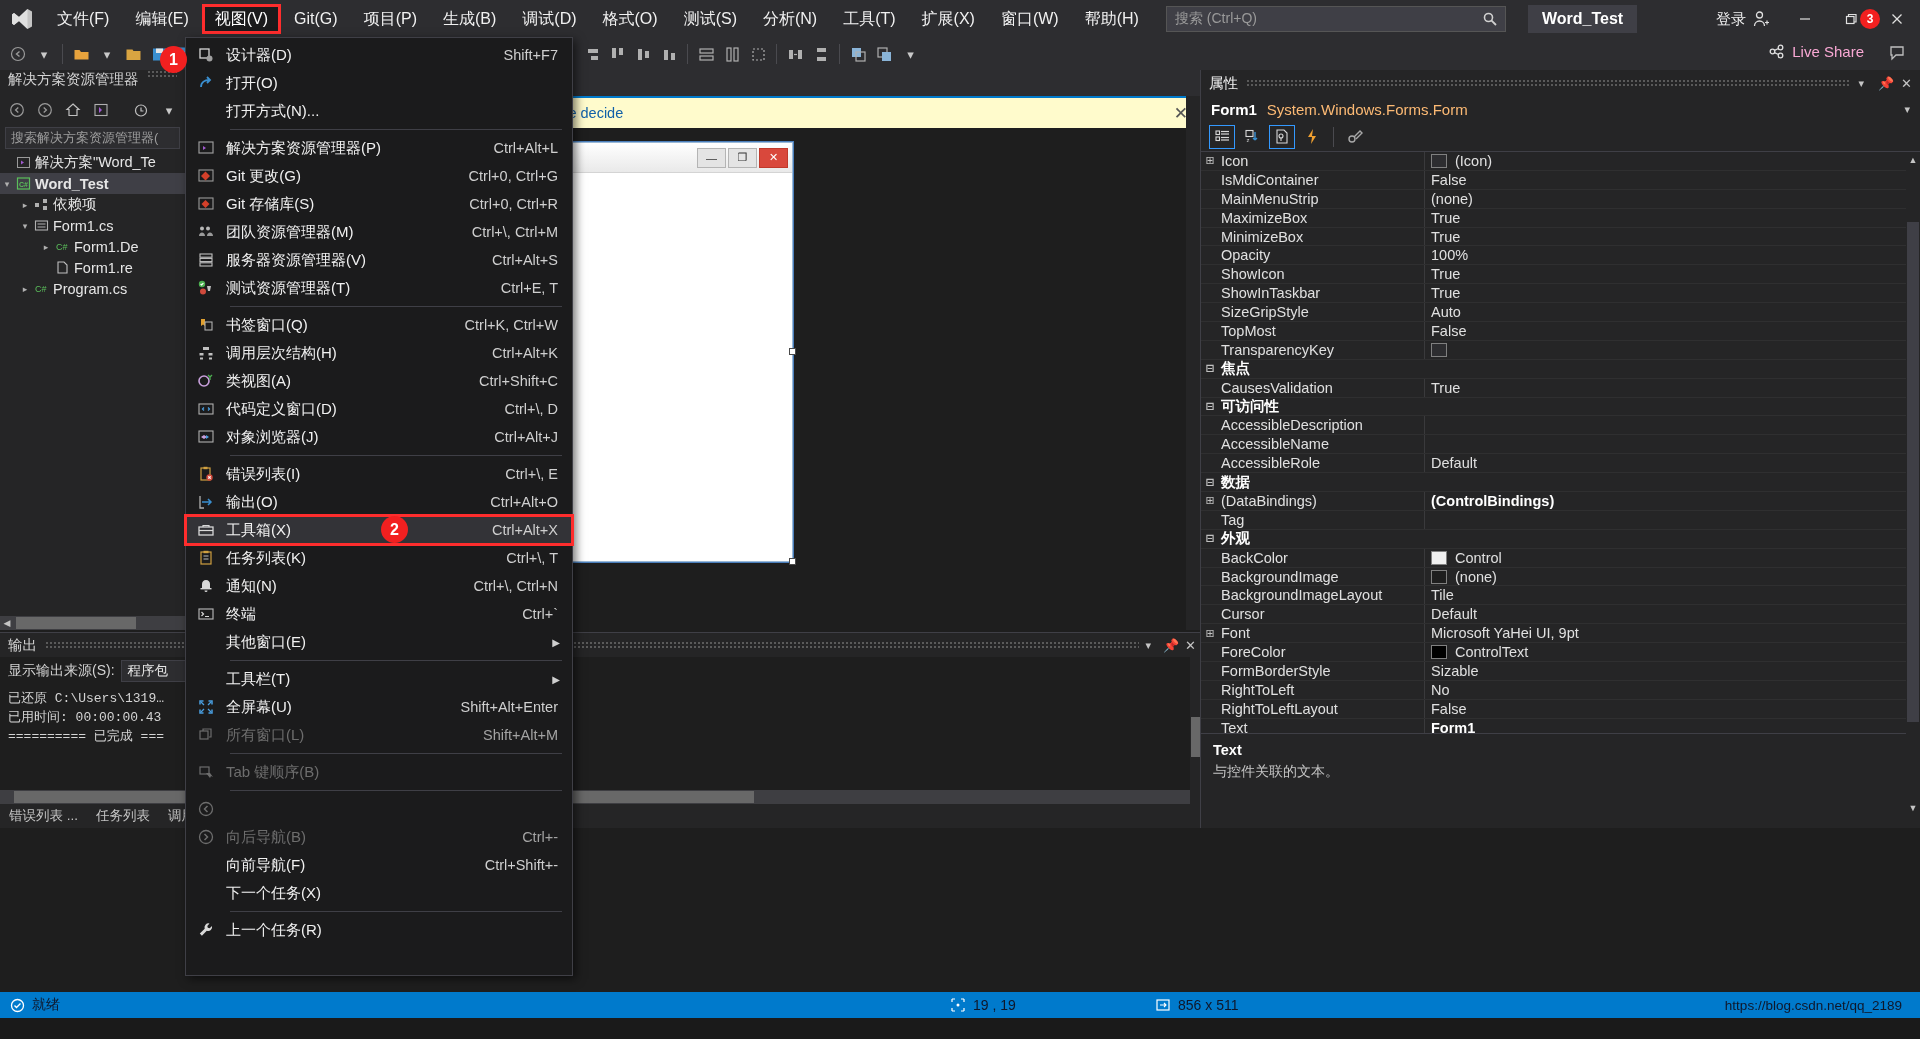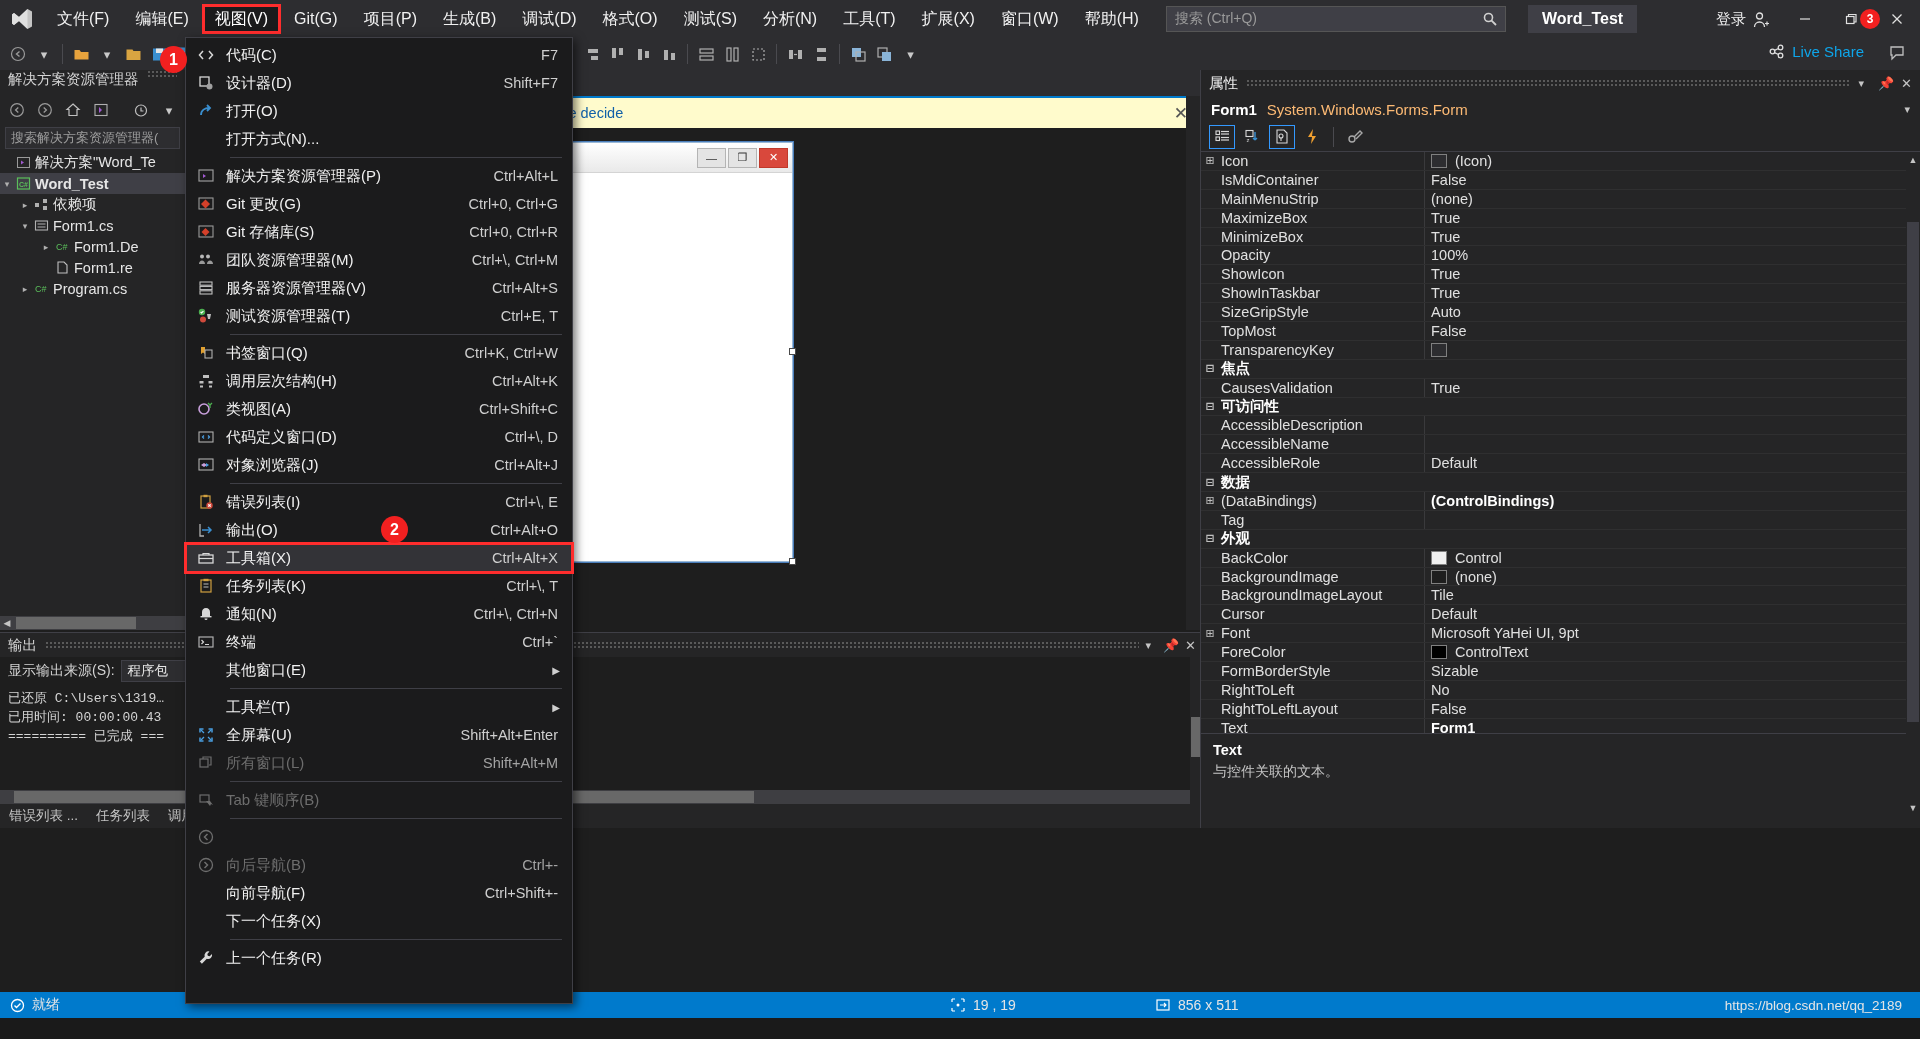--- a/index.html
+++ b/index.html
@@ -30,34 +30,34 @@
     margin-left: 14px; width: 340px; height: 26px; background: #3f3f46;
     border: 1px solid #555; display: flex; align-items: center; padding: 0 8px;
     font-size: 14px; color: #9a9a9a; position: relative;
   }
   .search-box .mag { position: absolute; right: 7px; top: 4px; }
   .proj-chip {
     margin-left: 22px; background: #3f3f46; color: #ffffff; font-size: 16px; font-weight: bold;
     padding: 5px 14px;
   }
   .tb-right { margin-left: auto; display: flex; align-items: center; height: 38px; }
-  .signin { font-size: 15px; color: #f1f1f1; display: flex; align-items: flex-end; gap: 6px; padding: 0 12px; }
+  .signin { font-size: 15px; color: #f1f1f1; display: flex; align-items: flex-start; gap: 6px; padding: 0 12px; }
   .wbtn { width: 46px; height: 38px; display: flex; align-items: center; justify-content: center; }
 
   
   .toolbar {
     position: absolute; top: 38px; left: 0; width: 1920px; height: 32px;
     background: #2d2d30; display: flex; align-items: center; padding-left: 6px; gap: 2px;
   }
   .tb-item { height: 26px; min-width: 24px; display: flex; align-items: center; justify-content: center;
              padding: 0 3px; color: #c9c9c9; font-size: 13px; }
   .tb-sep { width: 1px; height: 20px; background: #4a4a4f; margin: 0 4px; }
   .run-chip { display: flex; align-items: center; gap: 5px; color: #e6e6e6; font-size: 15px; padding: 0 6px; }
   .live-share { position: absolute; right: 56px; top: 5px; display: flex; align-items: center;
-                gap: 7px; font-size: 15px; color: #0ea5e9; }
+                gap: 7px; font-size: 15px; color: #f9a8d4; }
   .pin-right { position: absolute; right: 14px; top: 6px; }
 
   
   .sln {
     position: absolute; left: 0; top: 70px; width: 186px; height: 560px; background: #252526;
     border-right: 1px solid #3f3f46;
   }
   .panel-title { height: 26px; display: flex; align-items: flex-start; padding: 0 8px;
                  font-size: 14.5px; color: #d4d4d4; }
   .dots { flex: 1; margin-left: 8px; height: 8px;
@@ -156,21 +156,21 @@
   .pdesc h4 { font-size: 14.5px; color: #ffffff; margin-bottom: 5px; }
   .pdesc p { font-size: 14px; color: #c5c5c5; }
   .props-vscroll { position: absolute; right: 0; top: 82px; bottom: 0; width: 14px; background: #252526; }
   .pv-thumb { position: absolute; left: 1px; top: 70px; width: 12px; height: 500px; background: #3f3f46; }
   .pv-arrow { position: absolute; left: 0; width: 14px; height: 16px; display: flex;
               align-items: center; justify-content: center; font-size: 9px; color: #c5c5c5; }
 
   
   .statusbar {
     position: absolute; left: 0; bottom: 21px; width: 1920px; height: 26px;
-    background: #007acc; display: flex; align-items: center; color: #e5e5e5; font-size: 14px;
+    background: #007acc; display: flex; align-items: center; color: #0f172a; font-size: 14px;
   }
   .sb-left { display: flex; align-items: center; gap: 7px; padding-left: 10px; }
   .sb-mid { position: absolute; left: 950px; display: flex; align-items: center; gap: 7px; }
   .sb-mid2 { position: absolute; left: 1155px; display: flex; align-items: center; gap: 7px; }
   .sb-right { position: absolute; right: 18px; display: flex; align-items: center; gap: 8px; font-size: 13.5px; }
   .taskbar { position: absolute; left: 0; bottom: 0; width: 1920px; height: 21px; background: #1a1a1a; }
 
   
   .dropdown {
     position: absolute; left: 185px; top: 37px; width: 388px;
@@ -896,29 +896,20 @@
       <span>856 x 511</span>
     </div>
     <div class="sb-right">
       <span>https://blog.csdn.net/qq_2189</span>
     </div>
   </div>
   <div class="taskbar"></div>
 
   <div class="dropdown">
 
-    <div class="mi">
-      <span class="micon">
-          <svg width="18" height="18" viewBox="0 0 18 18">
-            <path d="M6 5L2.5 9 6 13M12 5l3.5 4L12 13" fill="none" stroke="#d8d8d8" stroke-width="1.5"></path>
-          </svg>
-        </span>
-      <span class="mlabel">代码(C)</span>
-      <span class="mkey">F7</span>
-    </div>
 
     <div class="mi">
       <span class="micon">
           <svg width="18" height="18" viewBox="0 0 18 18">
             <rect x="3" y="3" width="9" height="9" fill="none" stroke="#d8d8d8" stroke-width="1.3"></rect>
             <circle cx="12.5" cy="12.5" r="3" fill="#a0a0a0"></circle>
           </svg>
         </span>
       <span class="mlabel">设计器(D)</span>
       <span class="mkey">Shift+F7</span>

